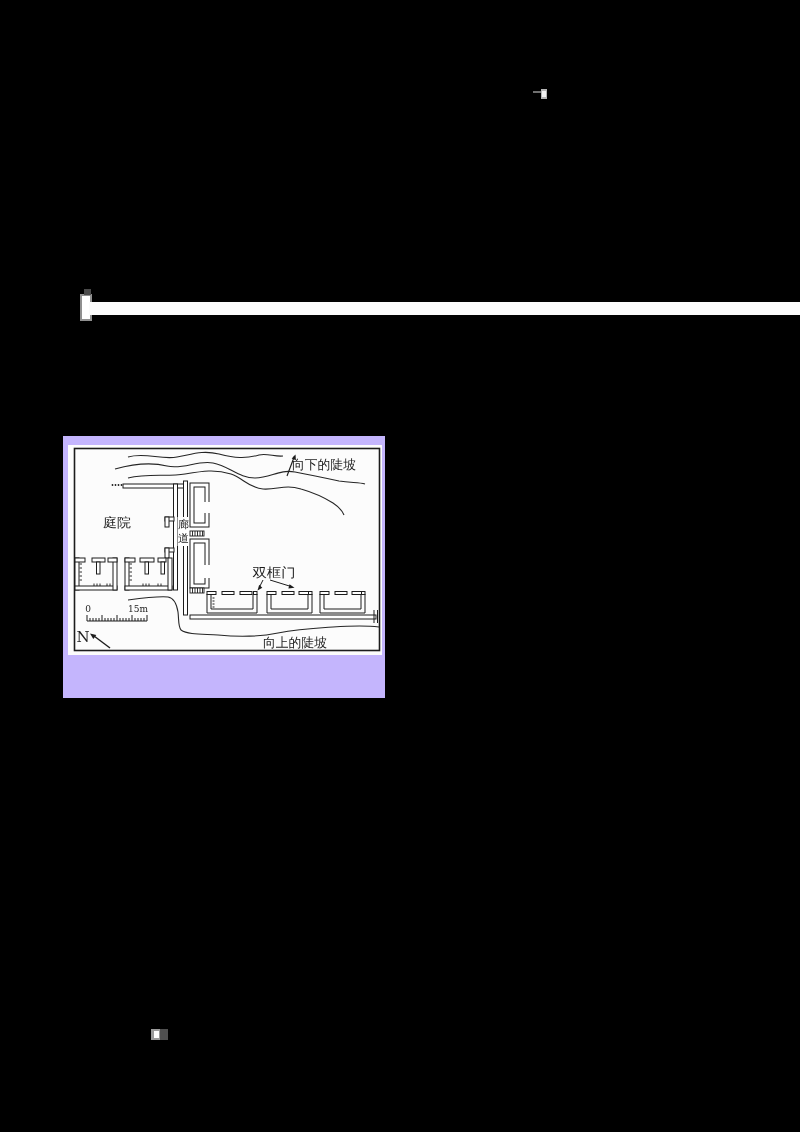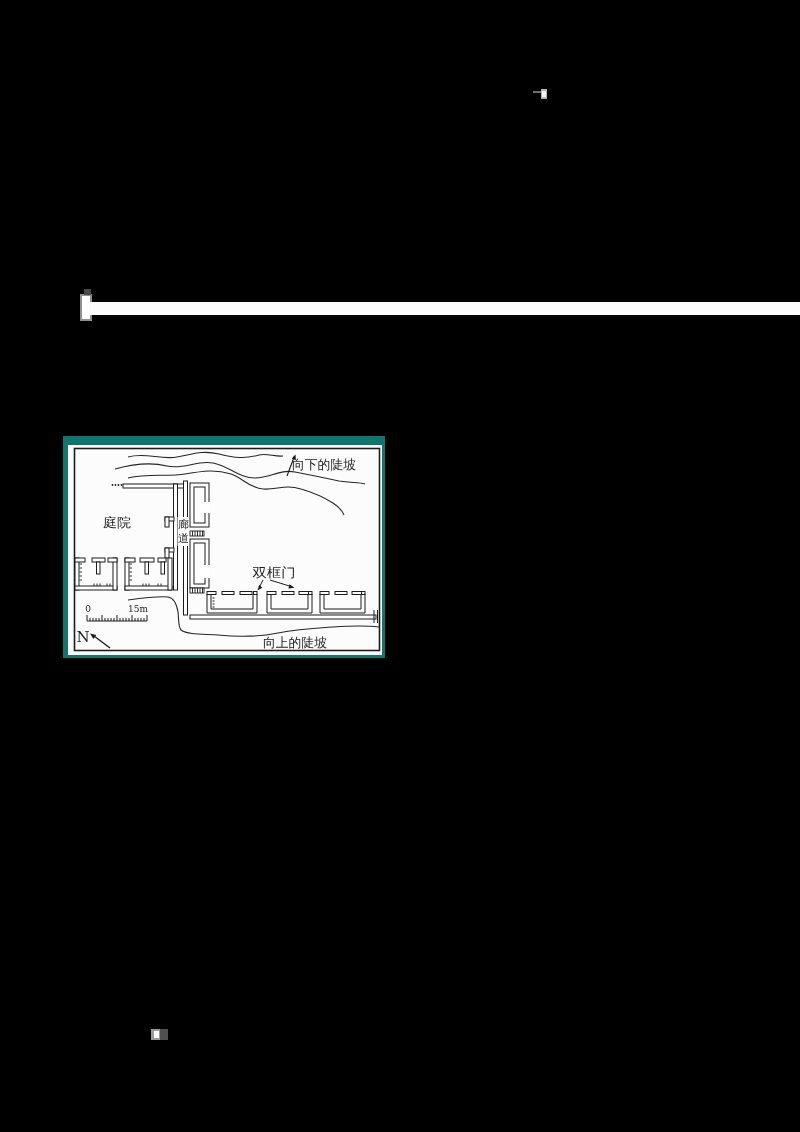--- a/index.html
+++ b/index.html
@@ -10,21 +10,21 @@
   .stripe{left:89px;top:302px;width:711px;height:13px;background:#fbfbfb;}
   .box1{left:80px;top:294px;width:8px;height:23px;background:#fff;border:2px solid #8f8f8f;}
   .box1cap{left:84px;top:289px;width:7px;height:6px;background:#4a4a4a;}
   .tline{left:533px;top:91px;width:8px;height:2px;background:#6f6f6f;}
   .tbox{left:541px;top:89px;width:6px;height:10px;background:#b5b5b5;}
   .tboxw{left:542px;top:91px;width:4px;height:6px;background:#f2f2f2;}
   .bm-g{left:151px;top:1029px;width:9px;height:11px;background:#9b9b9b;}
   .bm-w{left:154px;top:1031px;width:5px;height:7px;background:#ffffff;}
   .bm-d{left:160px;top:1029px;width:8px;height:11px;background:#4f4f4f;}
   
-  .figure{left:63px;top:436px;width:322px;height:222px;background:#0f766e;}
+  .figure{left:63px;top:436px;width:322px;height:262px;background:#c4b5fd;}
   svg{display:block;}
   svg text{fill:#1c1c1c;font-family:"DejaVu Serif","Liberation Serif",serif;}
 </style>
 </head>
 <body>
 
 <div class="screen">
 
   <div class="abs box1"></div>
   <div class="abs box1cap"></div>

